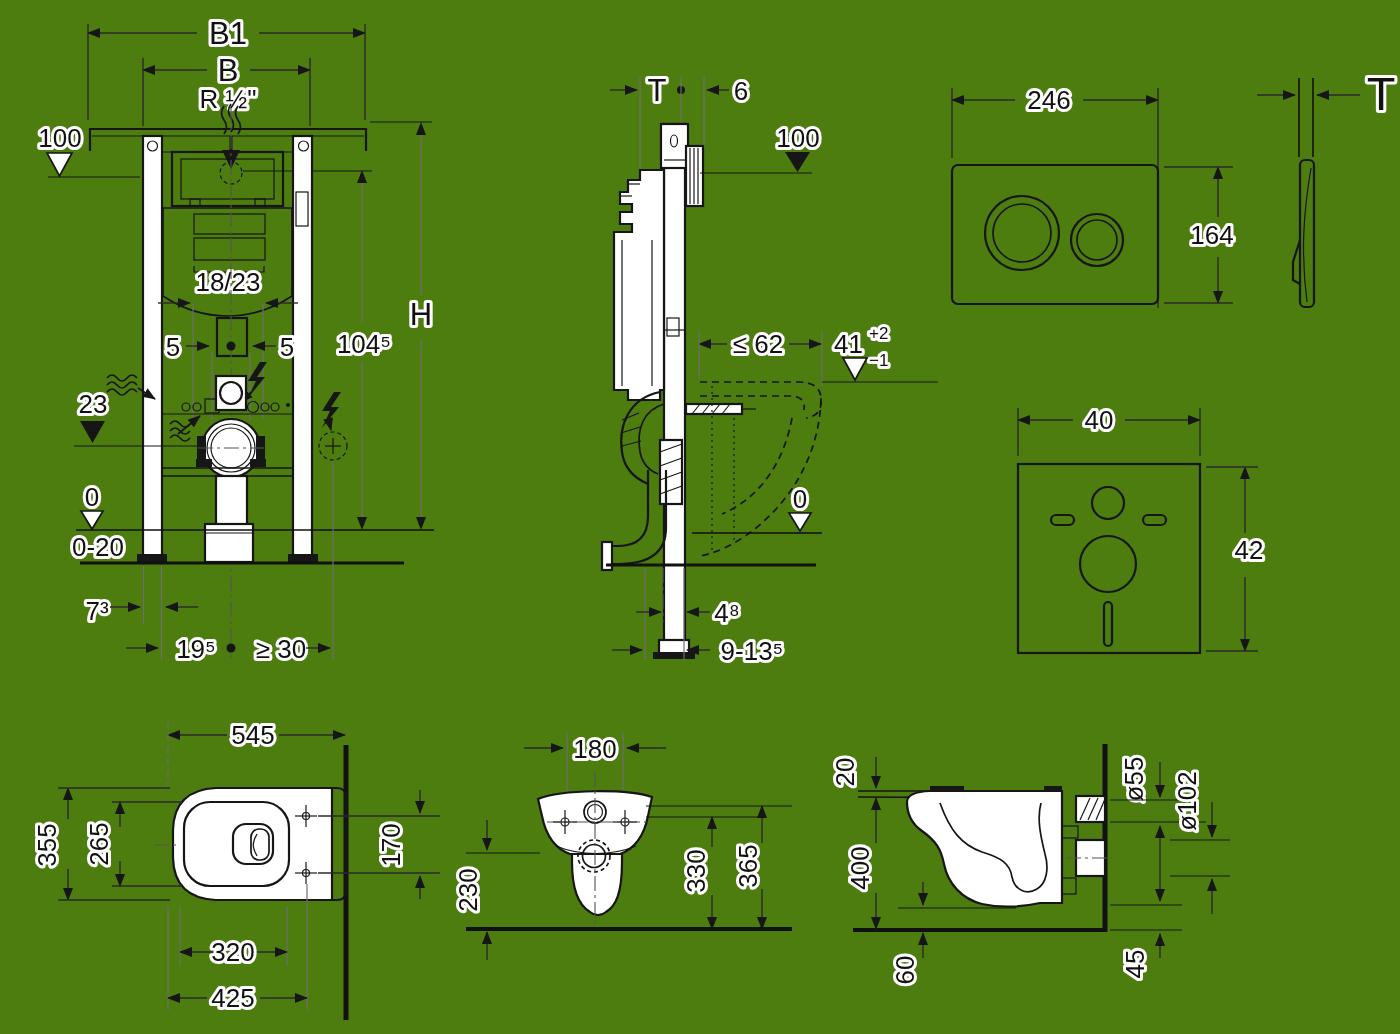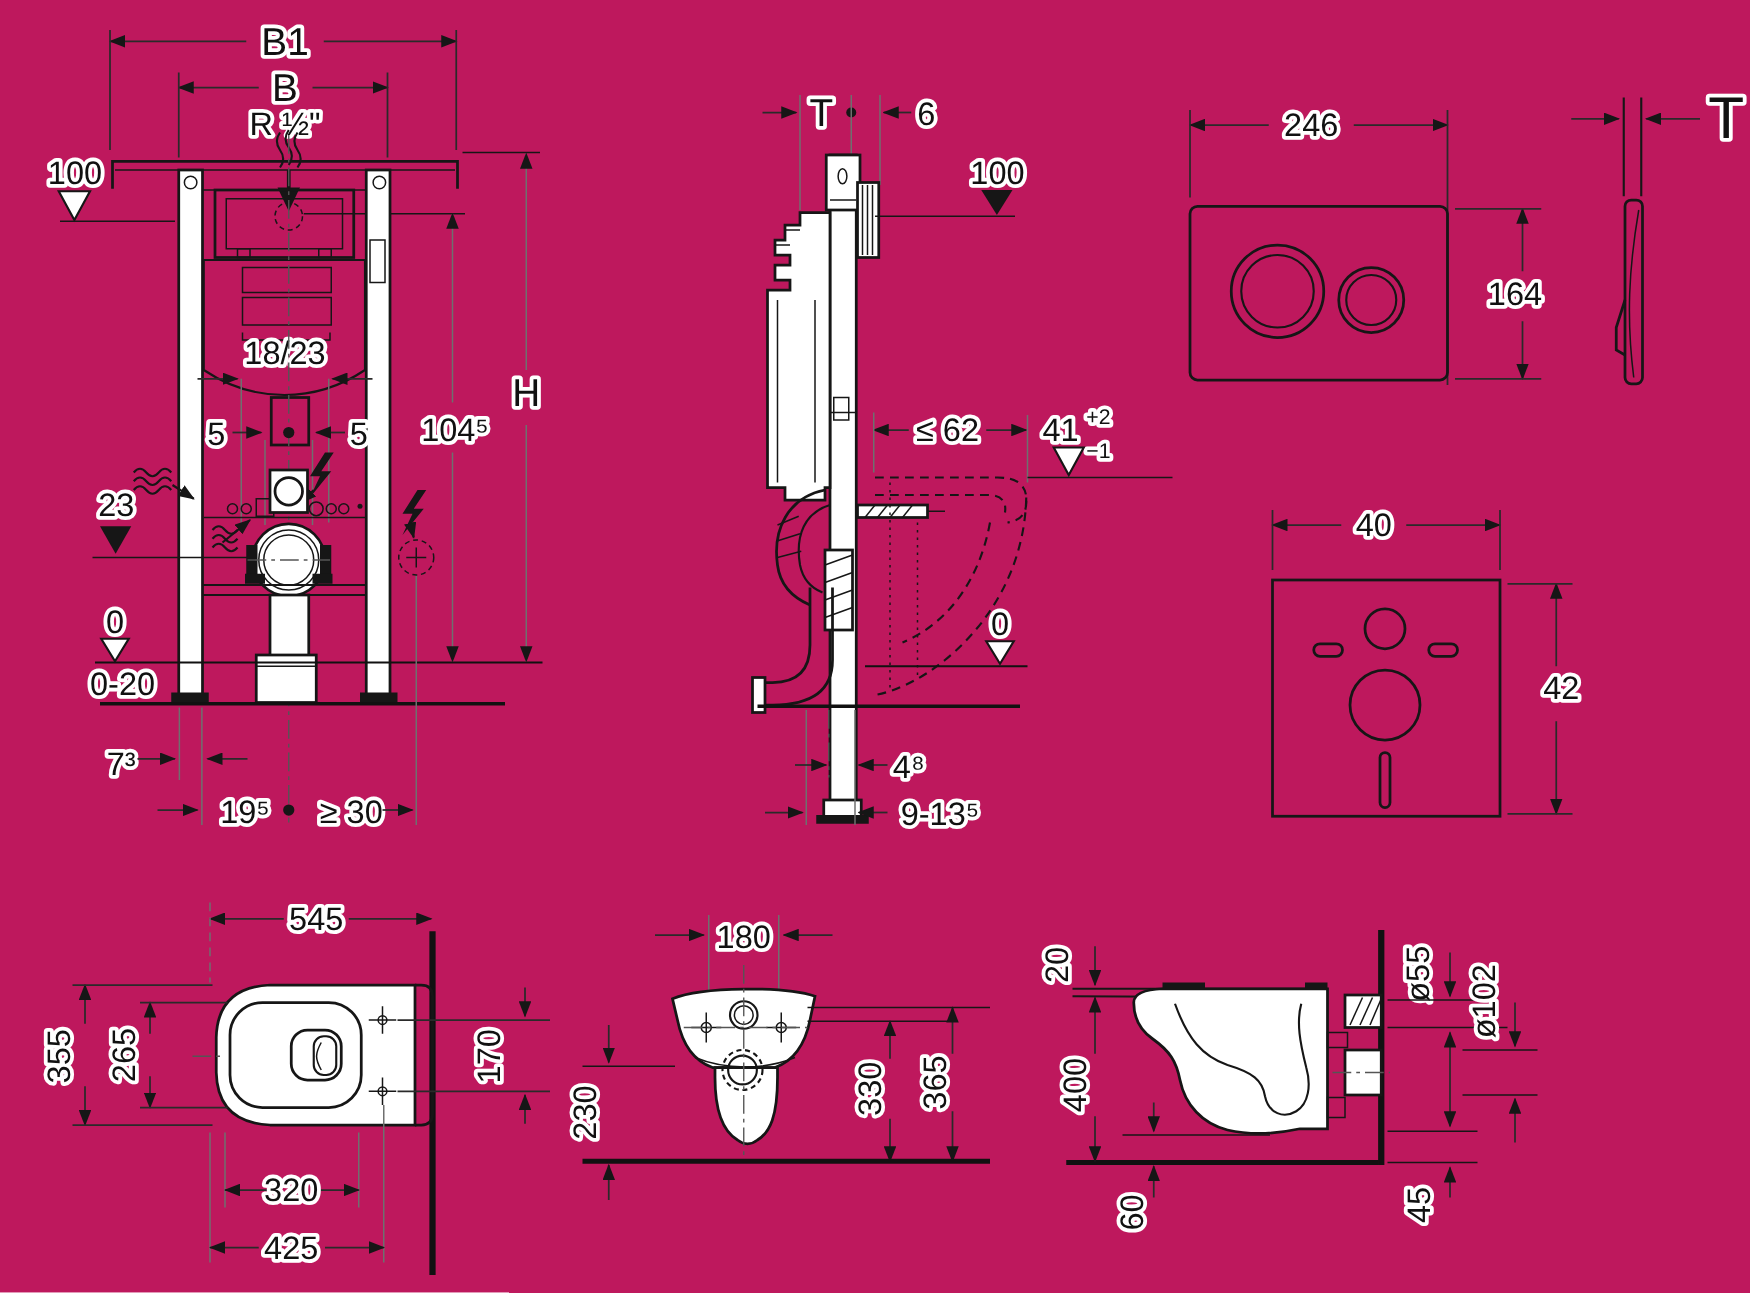--- a/index.html
+++ b/index.html
@@ -1,16 +1,16 @@
 <!DOCTYPE html>
 <html><head>
 <meta charset="utf-8">
 <style>
   html,body{margin:0;padding:0;background:#fff;}
-  #stage{position:relative;width:1400px;height:1034px;background:#be185d;overflow:hidden;}
+  #stage{position:relative;width:1400px;height:1034px;background:#4d7c0f;overflow:hidden;}
   svg{display:block;}
   
   .o  {stroke:#161616;stroke-width:2.2;fill:#fff;}        
   .of {stroke:#161616;stroke-width:2.2;fill:none;}        
   .t  {stroke:#161616;stroke-width:1.2;fill:none;}        
   .t2 {stroke:#161616;stroke-width:1.7;fill:none;}
   .dim{stroke:#2a2a2a;stroke-width:1.4;fill:none;}        
   .dimg{stroke:#6f6f6f;stroke-width:1.2;fill:none;}       
   .dash{stroke-dasharray:7 5;}
   .dsh2{stroke-dasharray:4 3;}

